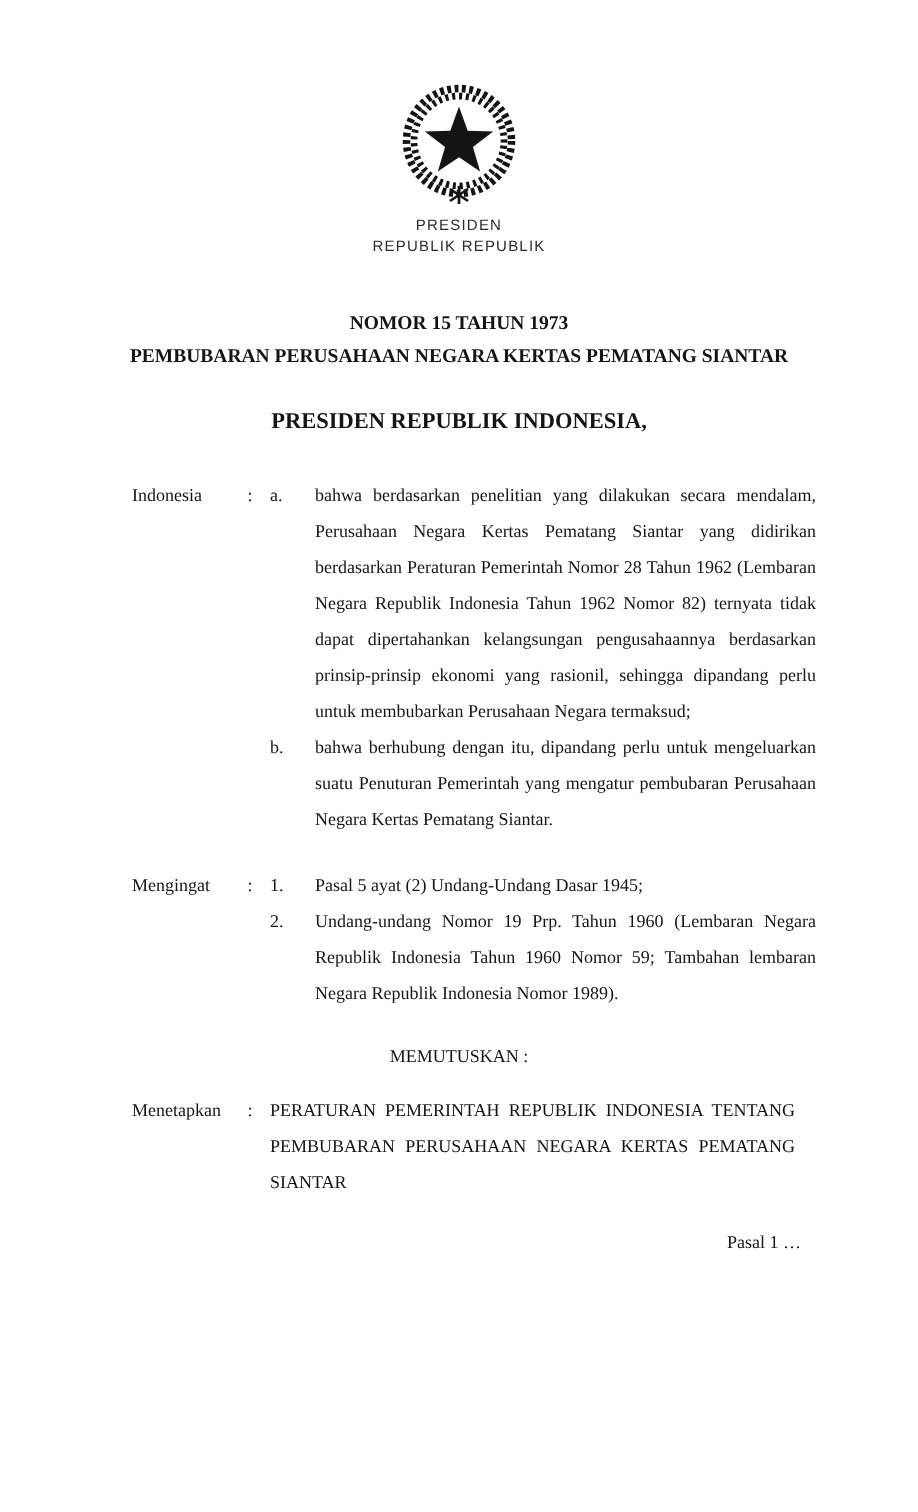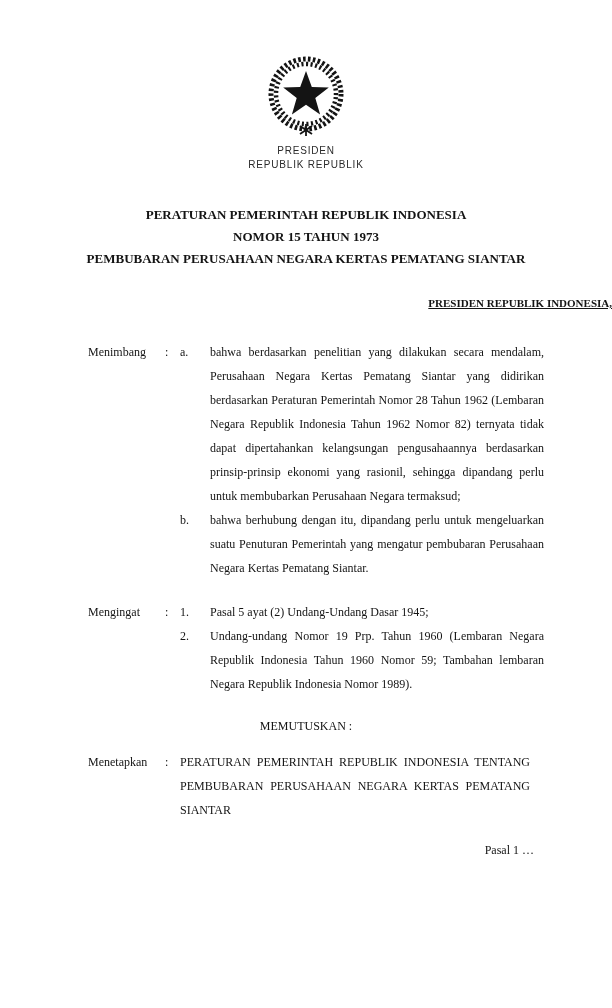--- a/index.html
+++ b/index.html
@@ -9,21 +9,21 @@
     font-family:"Liberation Serif", serif; color:#141414;
   }
   .emblem-wrap { text-align:center; padding-top:52px; line-height:0; }
   svg.emblem { width:92px; height:84px; }
   .letterhead {
     margin-top:4px; text-align:center;
     font-family:"Liberation Sans", sans-serif;
     font-size:10px; line-height:14px; letter-spacing:0.8px; color:#2b2b2b;
   }
   .title-block { margin-top:32px; text-align:center; font-weight:700; font-size:13px; line-height:22px; }
-  .opening-line { margin-top:22px; text-align:right; font-weight:700; font-size:11px; line-height:22px;text-decoration:underline; }
+  .opening-line { margin-top:22px; text-align:center; font-weight:700; font-size:15px; line-height:22px; }
 
   .clause-block { margin:26px 68px 0 88px; font-size:12px; line-height:24px; }
   .clause-block.mengingat { margin-top:20px; }
   .clause-row { display:grid; grid-template-columns:77px 15px 30px 1fr; align-items:start; }
   .clause-label { white-space:nowrap; }
   .clause-text { text-align:justify; }
 
   .decision-line { margin-top:18px; text-align:center; font-size:12px; line-height:24px; }
 
   .enacting-block {
@@ -53,30 +53,29 @@
       </g>
     </svg>
   </div>
 
   <div class="letterhead">
     <div>PRESIDEN</div>
     <div>REPUBLIK REPUBLIK</div>
   </div>
 
   <div class="title-block">
-    <div>PERATURAN PEMERINTAH REPUBLIK INDONESIA</div>
     <div>NOMOR 15 TAHUN 1973</div>
     <div>PEMBUBARAN PERUSAHAAN NEGARA KERTAS PEMATANG SIANTAR</div>
   </div>
 
   <div class="opening-line">PRESIDEN REPUBLIK INDONESIA,</div>
 
   <div class="clause-block">
     <div class="clause-row">
-      <span class="clause-label">Menimbang</span>
+      <span class="clause-label">Indonesia</span>
       <span class="clause-colon">:</span>
       <span class="clause-marker">a.</span>
       <div class="clause-text">bahwa berdasarkan penelitian yang dilakukan secara mendalam, Perusahaan Negara Kertas Pematang Siantar yang didirikan berdasarkan Peraturan Pemerintah Nomor 28 Tahun 1962 (Lembaran Negara Republik Indonesia Tahun 1962 Nomor 82) ternyata tidak dapat dipertahankan kelangsungan pengusahaannya berdasarkan prinsip-prinsip ekonomi yang rasionil, sehingga dipandang perlu untuk membubarkan Perusahaan Negara termaksud;</div>
     </div>
     <div class="clause-row">
       <span class="clause-label"></span>
       <span class="clause-colon"></span>
       <span class="clause-marker">b.</span>
       <div class="clause-text">bahwa berhubung dengan itu, dipandang perlu untuk mengeluarkan suatu Penuturan Pemerintah yang mengatur pembubaran Perusahaan Negara Kertas Pematang Siantar.</div>
     </div>

